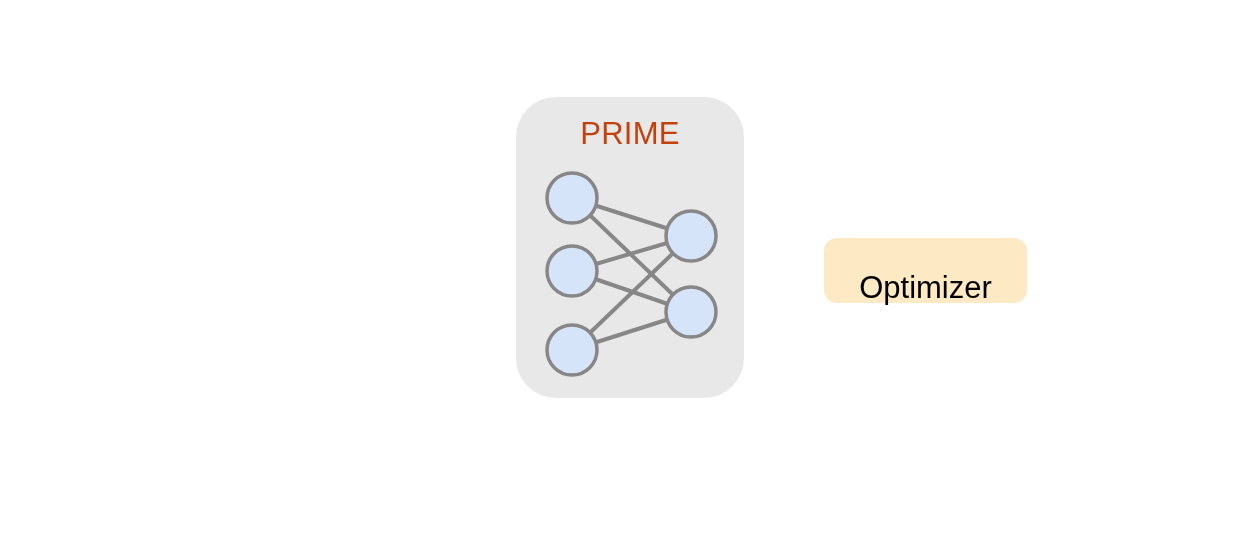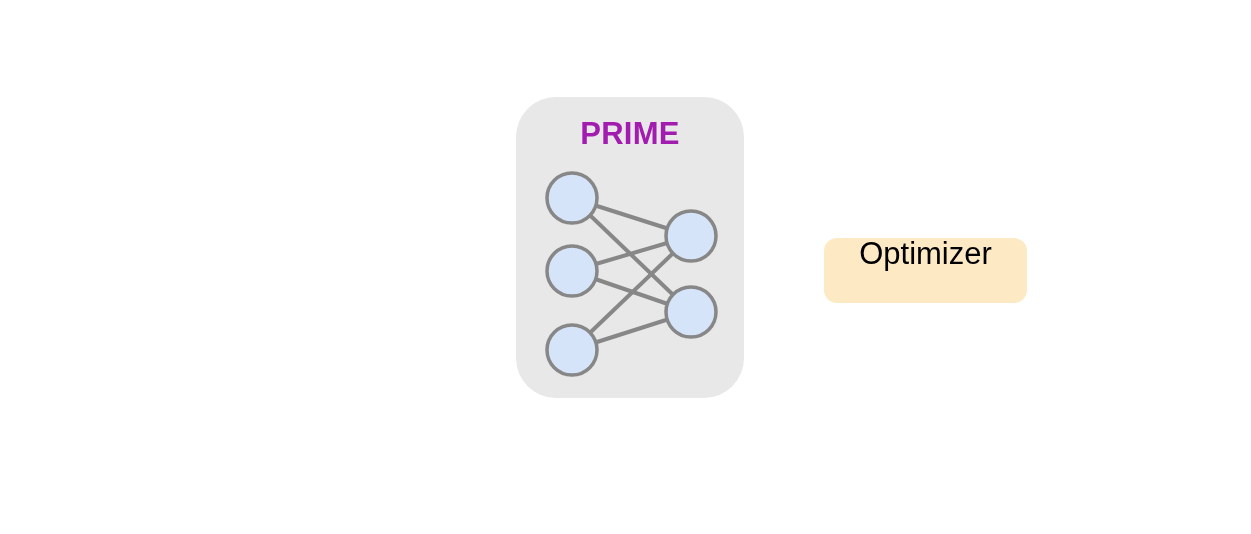--- a/index.html
+++ b/index.html
@@ -30,22 +30,22 @@
     box-sizing: border-box;
   }
   .module-title {
     position: absolute;
     left: 0;
     top: 20px;
     width: 228px;
     text-align: center;
     font-family: "Liberation Sans", sans-serif;
     font-size: 31px;
-    font-weight: 700;
-    color: #a21caf;
+    font-weight: 400;
+    color: #c2410c;
     letter-spacing: 0.3px;
     line-height: 1.1;
   }
   .nn-svg {
     position: absolute;
     left: 0;
     top: 0;
     width: 228px;
     height: 301px;
     overflow: visible;
@@ -53,21 +53,21 @@
   
   .optimizer-badge {
     position: absolute;
     left: 824px;
     top: 238px;
     width: 203px;
     height: 65px;
     background: #fdeac4;
     border-radius: 13px;
     display: flex;
-    align-items: flex-start;
+    align-items: flex-end;
     justify-content: center;
     box-sizing: border-box;
   }
   .optimizer-label {
     font-family: "Liberation Sans", sans-serif;
     font-size: 31px;
     font-weight: 400;
     color: #000000;
     line-height: 1;
     white-space: nowrap;

